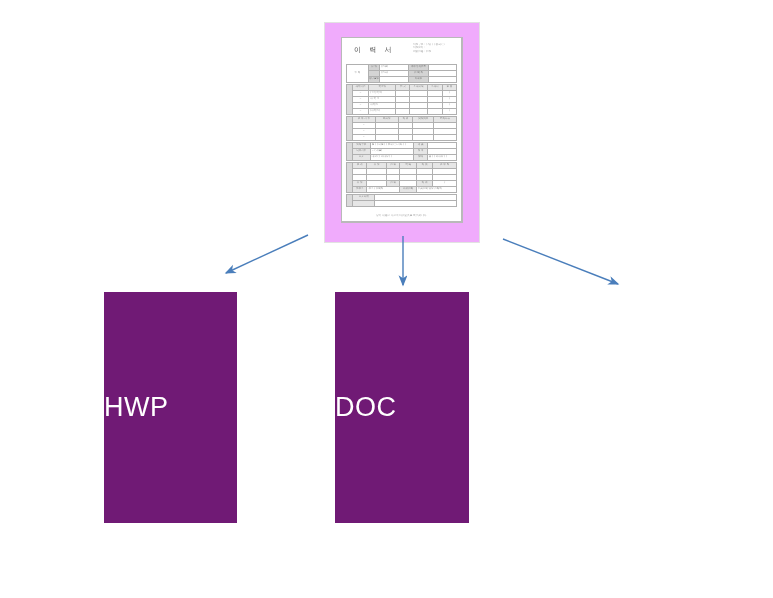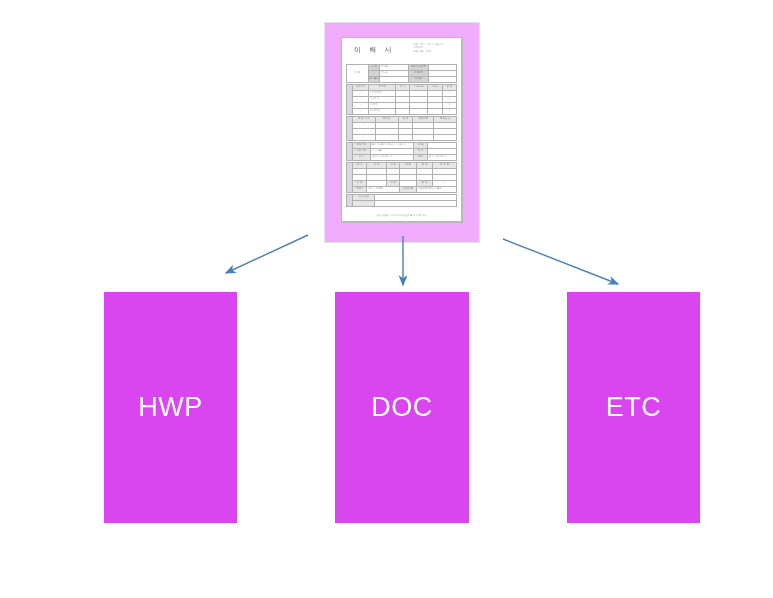--- a/index.html
+++ b/index.html
@@ -122,24 +122,23 @@
     position: absolute;
     left: 0; top: 0;
     width: 773px;
     height: 598px;
     pointer-events: none;
   }
 
   
   .obox {
     position: absolute;
-    background: #d946ef;
+    background: #701a75;
     display: flex;
     align-items: center;
-    justify-content: center;
     box-sizing: border-box;
   }
   .obox .olabel {
     color: #ffffff;
     font-size: 27px;
     font-weight: 400;
     letter-spacing: 0.5px;
     font-family: "Liberation Sans", sans-serif;
   }
   #box-hwp { left: 104px; top: 292px; width: 133px; height: 231px; }
@@ -367,17 +366,14 @@
     <line x1="403" y1="236" x2="403" y2="285" stroke="#4A7EBB" stroke-width="1.4" marker-end="url(#ah)"></line>
     <line x1="503" y1="239" x2="618" y2="284" stroke="#4A7EBB" stroke-width="1.4" marker-end="url(#ah)"></line>
   </svg>
 
   <div class="obox" id="box-hwp">
     <span class="olabel">HWP</span>
   </div>
   <div class="obox" id="box-doc">
     <span class="olabel">DOC</span>
   </div>
-  <div class="obox" id="box-etc">
-    <span class="olabel">ETC</span>
-  </div>
 
 </div>
 
 </body></html>

